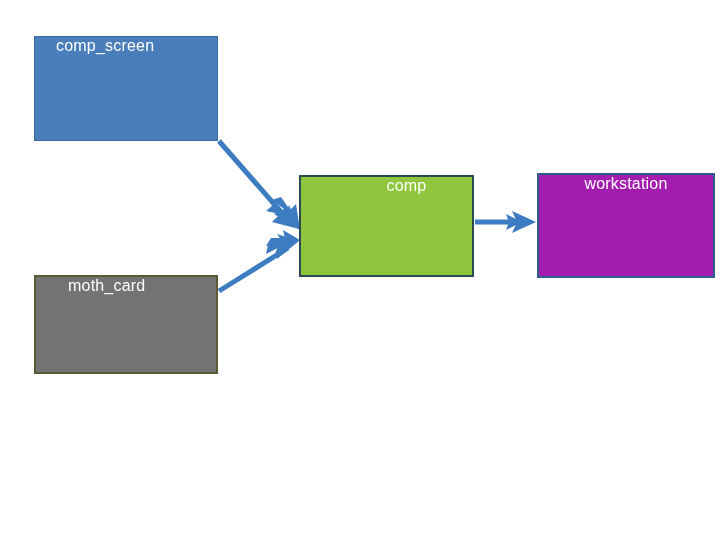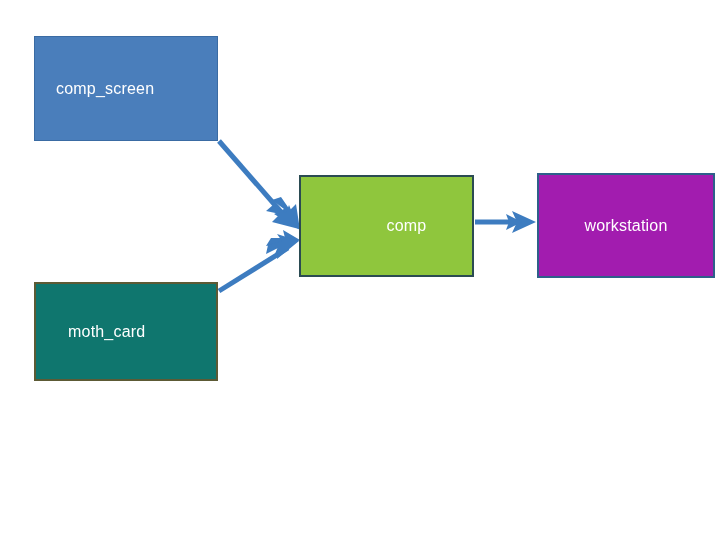--- a/index.html
+++ b/index.html
@@ -23,21 +23,21 @@
     left: 0;
     top: 0;
     width: 720px;
     height: 540px;
     pointer-events: none;
   }
   .node {
     position: absolute;
     box-sizing: border-box;
     display: flex;
-    align-items: center;
+    align-items: flex-start;
     color: #ffffff;
     font-size: 16px;
     line-height: 1.1;
     letter-spacing: 0.2px;
     white-space: nowrap;
   }
   .node-label {
     display: block;
     width: 100%;
   }
@@ -50,24 +50,24 @@
     height: 105px;
     background: #4a7ebb;
     border: 1.5px solid #3a6ba3;
     justify-content: flex-start;
     padding-left: 21px;
   }
 
   
   #node-moth-card {
     left: 34px;
-    top: 282px;
+    top: 275px;
     width: 184px;
     height: 99px;
-    background: #0f766e;
+    background: #737373;
     border: 2px solid #5c5a35;
     justify-content: flex-start;
     padding-left: 32px;
   }
 
   
   #node-comp {
     left: 299px;
     top: 175px;
     width: 175px;

